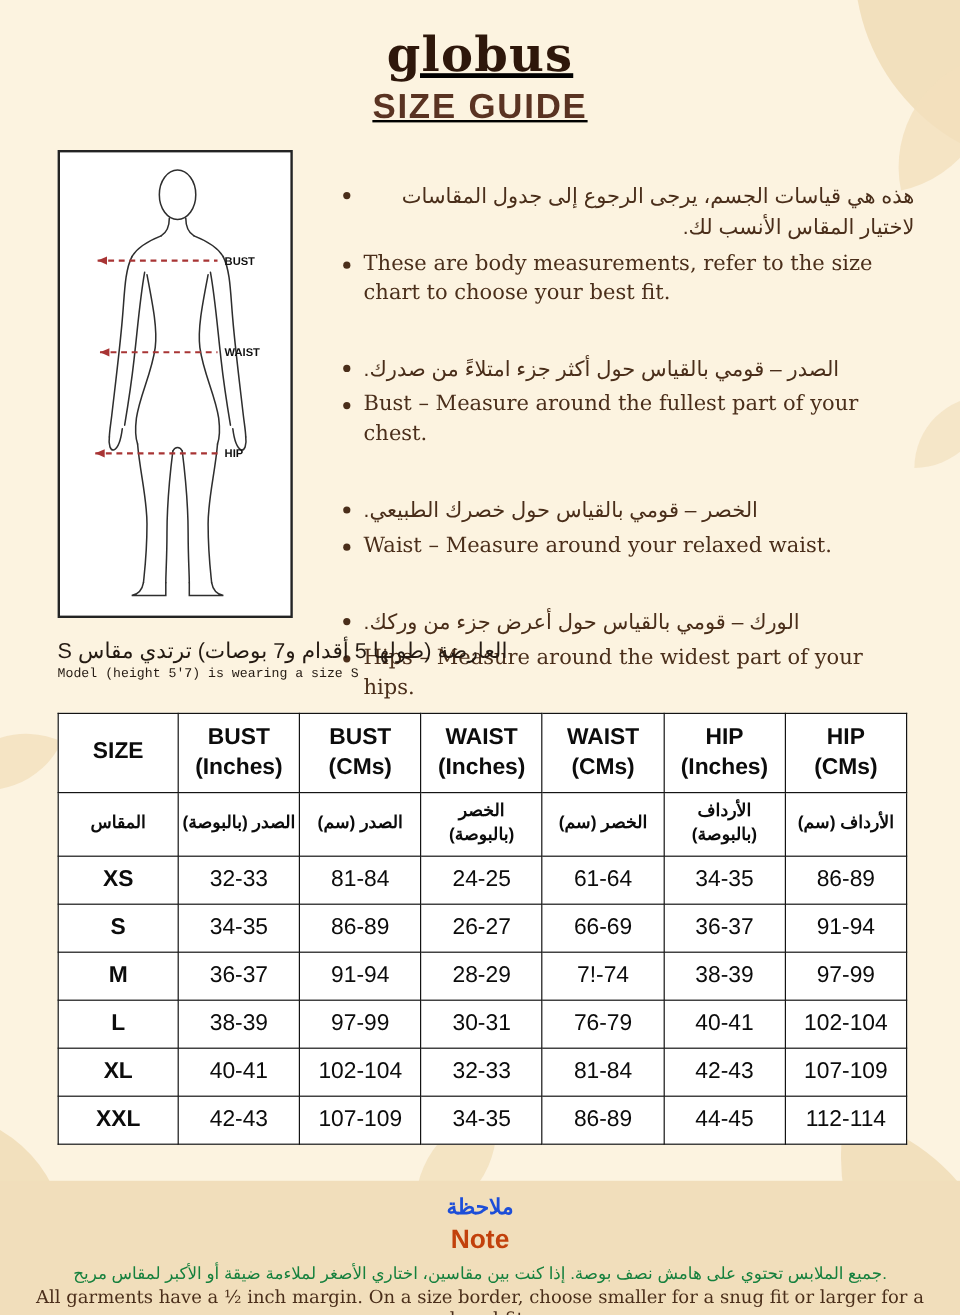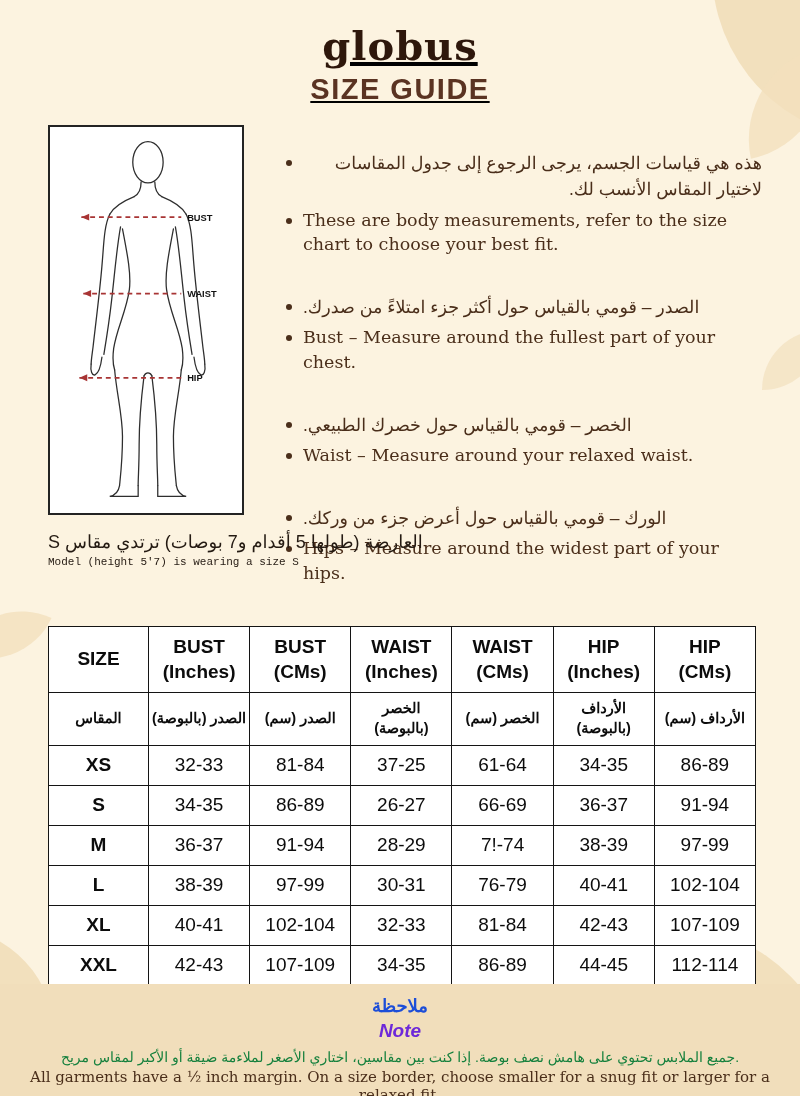--- a/index.html
+++ b/index.html
@@ -37,31 +37,31 @@
   .dot { width:6px; height:6px; border-radius:50%; background:#4a2e1a; margin-top:10px; flex:none; }
   .b-ar { font-size:17.5px; line-height:1.5; direction:rtl; text-align:right; }
   .b-en { font-size:17.5px; line-height:1.42; font-family:"DejaVu Serif", serif; }
 
   
   .model-note { position:absolute; left:48px; top:531px; color:#241a12; z-index:2; }
   .model-ar { font-size:18px; direction:rtl; text-align:left; }
   .model-en { font-size:11px; font-family:Liberation Mono, monospace; margin-top:3px; }
 
   
-  table.size-chart { position:absolute; left:48px; top:626px; width:708px; border-collapse:collapse; background:#ffffff; table-layout:fixed; z-index:2; }
+  table.size-chart { position:absolute; left:48px; top:594px; width:708px; border-collapse:collapse; background:#ffffff; table-layout:fixed; z-index:2; }
   .size-chart th, .size-chart td { border:1.5px solid #141414; text-align:center; vertical-align:middle; color:#0c0c0c; }
   .size-chart thead tr.en th { font-size:19px; font-weight:700; padding:8px 2px; line-height:1.3; }
   .size-chart thead tr.ar th { font-size:14.5px; font-weight:700; padding:6px 3px; line-height:1.35; direction:rtl; }
   .size-chart tbody td { font-size:19px; padding:8.5px 2px; }
   .size-chart tbody td.size-cell { font-weight:700; }
 
   
   .footer { position:absolute; left:0; bottom:0; width:800px; height:112px; background:#f1debb; text-align:center; padding-top:11px; z-index:2; }
   .footer .t-ar { font-size:18px; font-weight:700; color:#1d4ed8; }
-  .footer .t-en { font-size:19px; font-weight:700; color:#6d28d9; margin-top:3px;font-style:italic; }
+  .footer .t-en { font-size:22px; font-weight:700; color:#c2410c; margin-top:3px; }
   .footer .n-ar { font-size:14px; color:#15803d; margin-top:7px; }
   .footer .n-en { font-size:15px; color:#4a2e1a; margin-top:3px; font-family:"DejaVu Serif", serif; }
 </style>
 </head>
 <body>
 
 <div class="page">
 
   <div class="leaf a l1"></div>
   <div class="leaf b l2"></div>
@@ -214,21 +214,21 @@
           <th>الخصر (سم)</th>
           <th>الأرداف (بالبوصة)</th>
           <th>الأرداف (سم)</th>
         </tr>
       </thead>
     <tbody>
         <tr>
           <td class="size-cell">XS</td>
           <td>32-33</td>
           <td>81-84</td>
-          <td>37-25</td>
+          <td>24-25</td>
           <td>61-64</td>
           <td>34-35</td>
           <td>86-89</td>
         </tr>
         <tr>
           <td class="size-cell">S</td>
           <td>34-35</td>
           <td>86-89</td>
           <td>26-27</td>
           <td>66-69</td>

